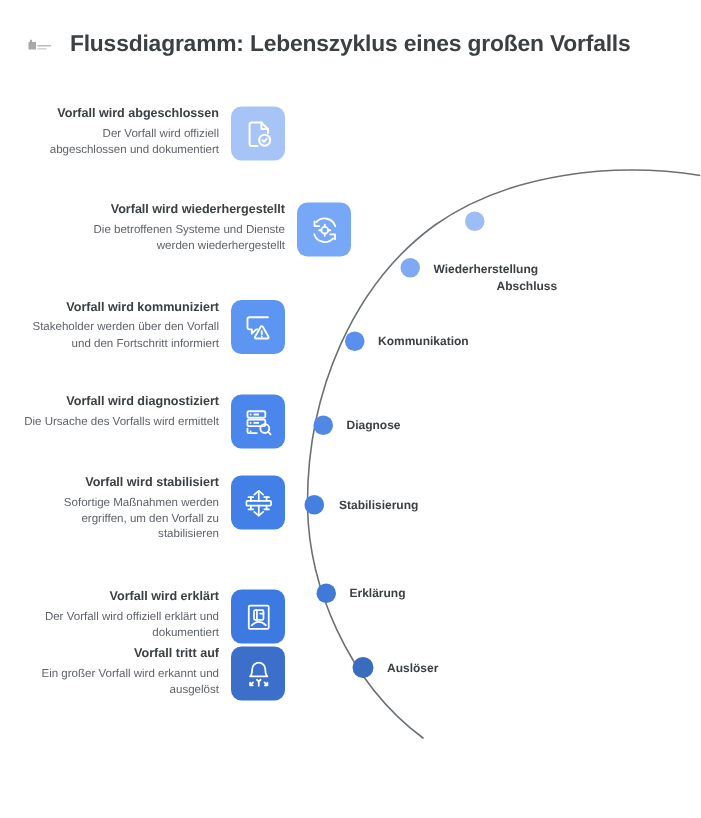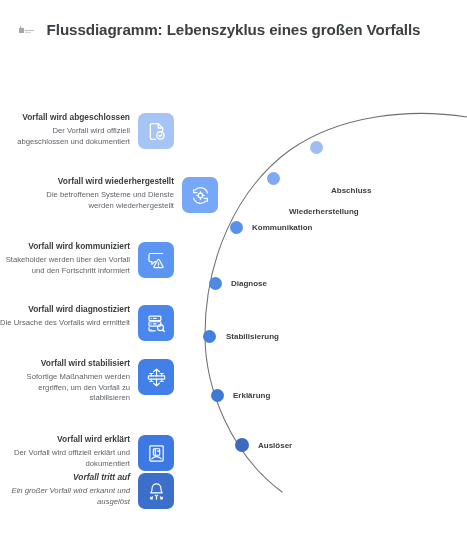--- a/index.html
+++ b/index.html
@@ -59,21 +59,21 @@
   }
 
   
   .row {
     position: absolute;
     left: 0;
     width: 190px;
     display: flex;
     flex-direction: row;
     align-items: flex-start;
-    margin-top: 42px;
+    justify-content: flex-end;
   }
   .row-text {
     width: 138px;
     text-align: right;
     padding-right: 8px;
     box-sizing: border-box;
   }
   .row-title {
     font-size: 8.4px;
     font-weight: bold;
@@ -159,21 +159,21 @@
         <path d="M20 9a8.5 8.5 0 0 0-14.4-3.2"></path>
         <path d="M4 15a8.5 8.5 0 0 0 14.4 3.2"></path>
         <path d="M4.2 5.2v3.6h3.6"></path>
         <path d="M19.8 18.8v-3.6h-3.6"></path>
         <circle cx="12" cy="12" r="2.6"></circle>
         <path d="M12 7.8v1.6M12 14.6v1.6M7.8 12h1.6M14.6 12h1.6"></path>
       </svg>
     </div>
   </div>
   <div class="node-dot" style="left:267px; top:172px; width:13px; height:13px; background:#7fa9f5;"></div>
-  <div class="node-label" style="left:289px; top:175px;margin-top:32px;">Wiederherstellung</div>
+  <div class="node-label" style="left:289px; top:175px;">Wiederherstellung</div>
 
   <div class="row" style="top:199px;">
     <div class="row-text">
       <div class="row-title">Vorfall wird kommuniziert</div>
       <div class="row-desc">Stakeholder werden über den Vorfall und den Fortschritt informiert</div>
     </div>
     <div class="row-icon" style="background:#5d95f2;">
       <svg width="21" height="21" viewBox="0 0 24 24" fill="none" stroke="#ffffff" stroke-width="1.4" stroke-linecap="round" stroke-linejoin="round">
         <path d="M19 4H5a1.6 1.6 0 0 0-1.6 1.6v6A1.6 1.6 0 0 0 5 13.2h1.7v3.2l3.4-3.2h1"></path>
         <path d="M13.5 11.2l-4.3 7.6a.9.9 0 0 0 .8 1.4h8.6a.9.9 0 0 0 .8-1.4l-4.3-7.6a.9.9 0 0 0-1.6 0z"></path>
@@ -233,21 +233,21 @@
         <rect x="4.4" y="3.2" width="15.2" height="17.6" rx="1"></rect>
         <rect x="8.4" y="6.6" width="7.2" height="7.4" rx="0.8"></rect>
         <path d="M10.6 6.6v7.4M13 9.2h2.6"></path>
         <path d="M6.6 18.2c1.6-1.7 3.4-2.6 5.4-2.6s3.8.9 5.4 2.6"></path>
       </svg>
     </div>
   </div>
   <div class="node-dot" style="left:211px; top:389px; width:13px; height:13px; background:#4379d6;"></div>
   <div class="node-label" style="left:233px; top:391px;">Erklärung</div>
 
-  <div class="row" style="top:430px;font-style:italic;">
+  <div class="row" style="top:430px;">
     <div class="row-text">
       <div class="row-title">Vorfall tritt auf</div>
       <div class="row-desc">Ein großer Vorfall wird erkannt und ausgelöst</div>
     </div>
     <div class="row-icon" style="background:#3b6fc9;">
       <svg width="21" height="21" viewBox="0 0 24 24" fill="none" stroke="#ffffff" stroke-width="1.35" stroke-linecap="round" stroke-linejoin="round">
         <path d="M12 3.2a5 5 0 0 0-5 5c0 4-1.6 5.4-1.6 5.4h13.2S17 12.2 17 8.2a5 5 0 0 0-5-5z"></path>
         <path d="M10.6 16.2a1.6 1.6 0 0 0 2.8 0"></path>
         <path d="M12 17.6v3.2"></path>
         <path d="M7.6 18.2L5.4 20.4M5.4 20.4h2M5.4 20.4v-2"></path>

